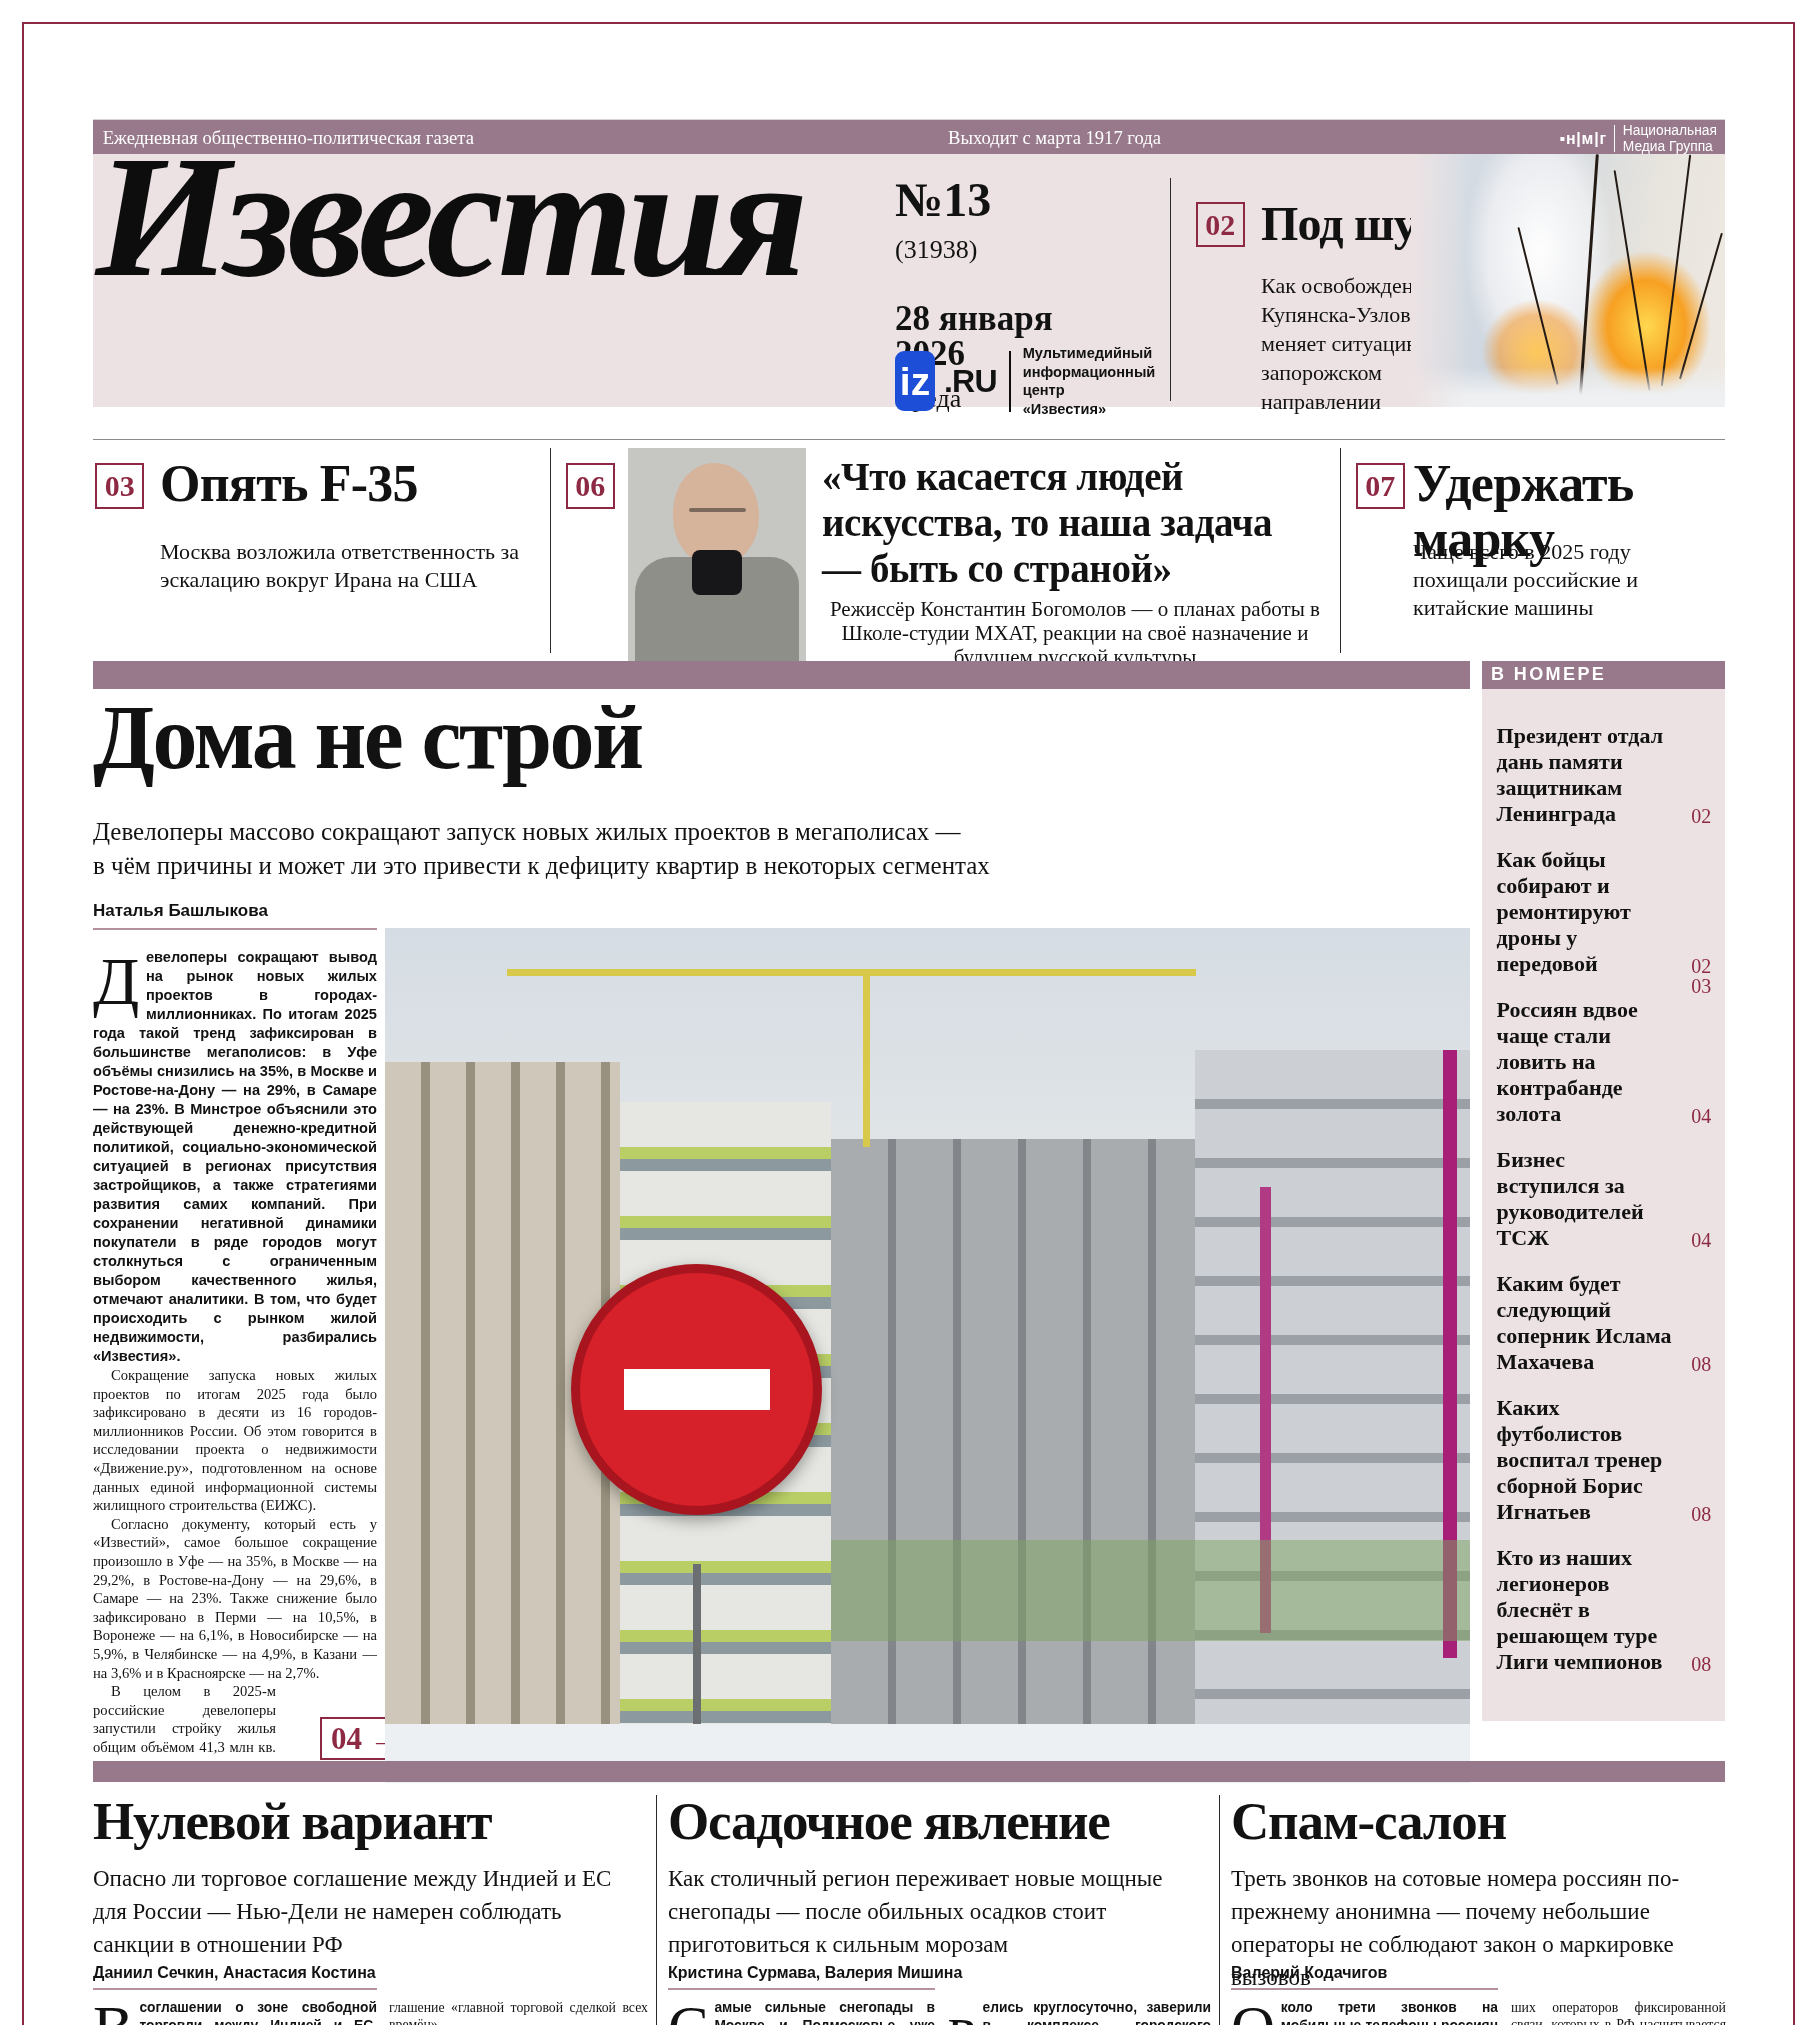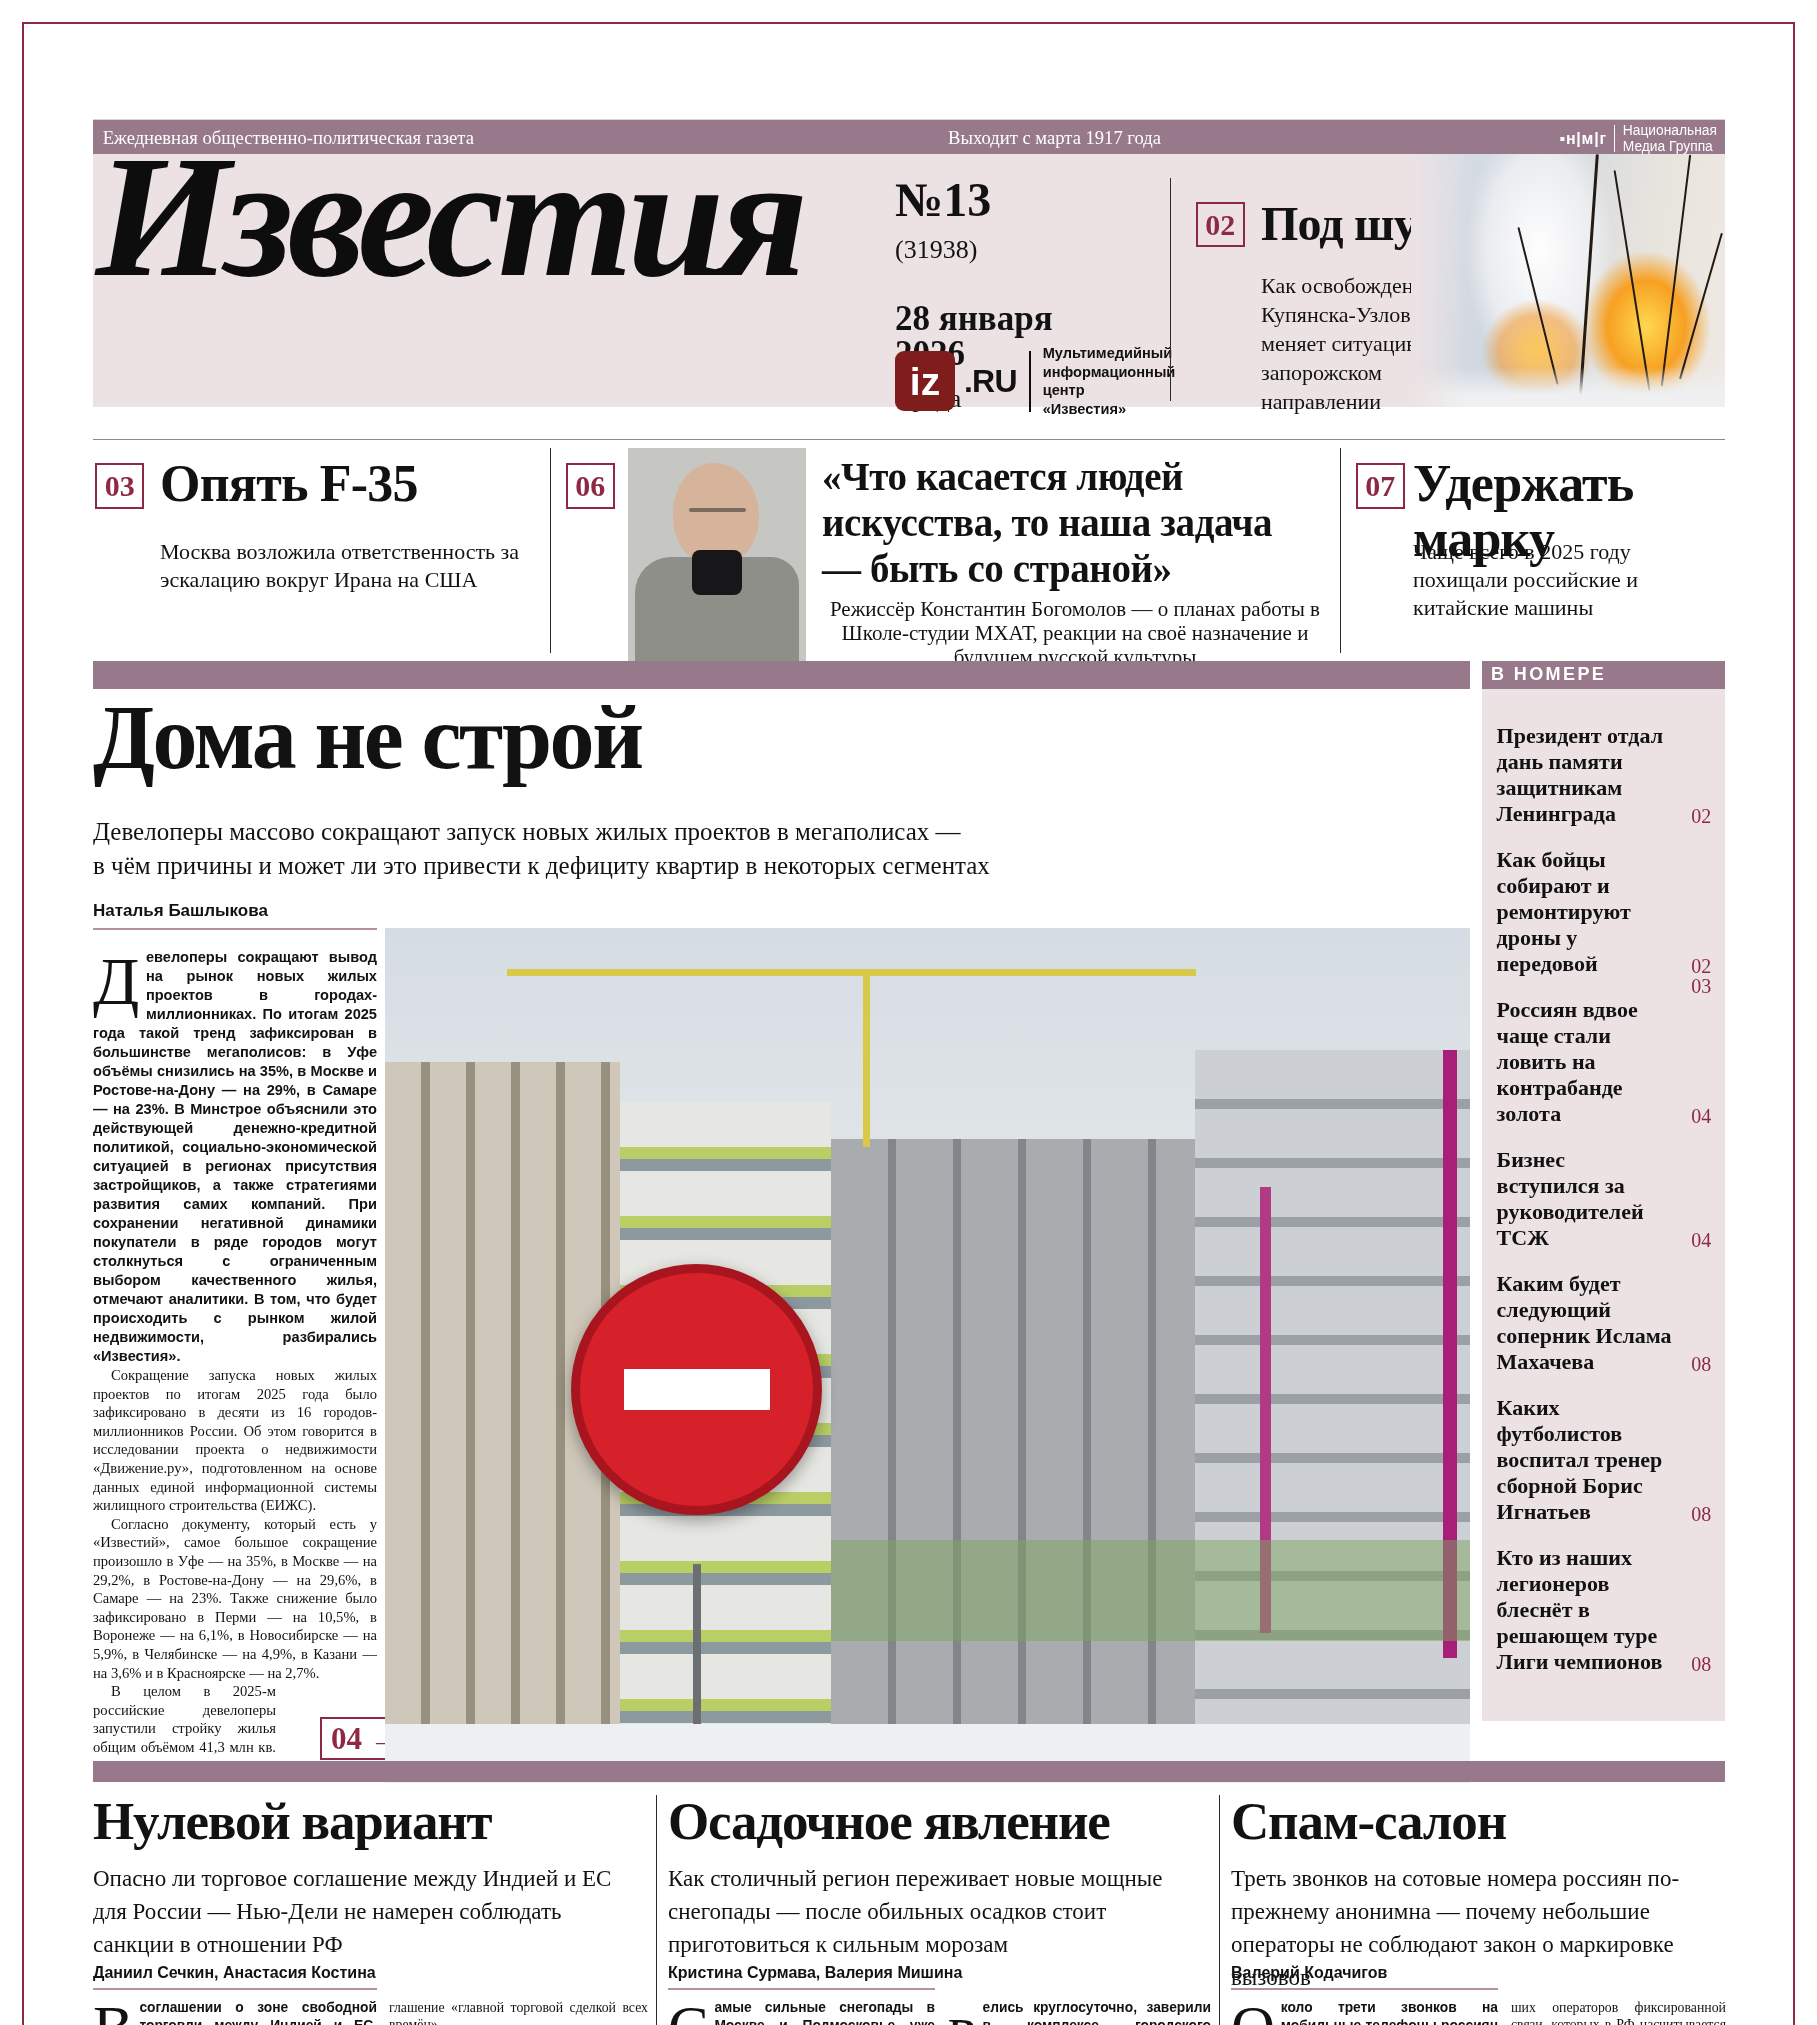--- a/index.html
+++ b/index.html
@@ -20,21 +20,21 @@
   .nmg .sep{width:1.2px; height:27px; background:#fff;}
   .nmg .txt{font-size:13.8px; line-height:15.4px;}
   .mastband{left:93px; top:154px; width:1632px; height:253px; background:var(--pink);}
   .mast-title{left:2.4px; top:-24px; font:italic 700 174px/1 "Liberation Serif",serif; letter-spacing:-5.7px; color:#0d0d0d;}
   .issue{left:802px; top:22px; width:227px;}
   .issue .no{font:700 48px/1 "Liberation Serif",serif;}
   .issue .code{margin-top:10.5px; font-size:26px;}
   .issue .date{margin-top:36px; font:700 35px/1 "Liberation Serif",serif;}
   .issue .day{margin-top:13.8px; font-size:26px;}
   .izblock{left:802px; top:190px; display:flex; align-items:center; gap:9px;}
-  .izsq{width:60px; height:60px; background:#7f1d1d; border-radius:9px; color:#fff; display:flex; align-items:center; justify-content:center; font:700 39px/1 "Liberation Sans",sans-serif;}
+  .izsq{width:40px; height:60px; background:#1d4ed8; border-radius:9px; color:#fff; display:flex; align-items:center; justify-content:center; font:700 39px/1 "Liberation Sans",sans-serif;}
   .izru{font:700 32px/1 "Liberation Sans",sans-serif; letter-spacing:-0.8px;}
   .izsep{width:1.6px; height:61px; background:#0d0d0d; margin:0 3.2px;}
   .izdesc{width:122px; font:700 14.6px/18.6px "Liberation Sans",sans-serif;}
   .vdiv{width:1.2px; background:#2a2a2a;}
   .tag{display:inline-block; border:2.4px solid var(--accent); color:var(--accent); font:700 30px/1 "Liberation Serif",serif; padding:5.7px 7.3px;}
   .promo-title{font:700 48px/1.05 "Liberation Serif",serif; letter-spacing:-0.8px;}
   .promo-deck{font-size:22px; line-height:29px;}
   
   .fire{left:1318px; top:0; width:314px; height:253px; overflow:hidden;
     background:linear-gradient(100deg,#dde2e9 0%,#cdd5de 35%,#e7e4de 70%,#efe9e2 100%);}

